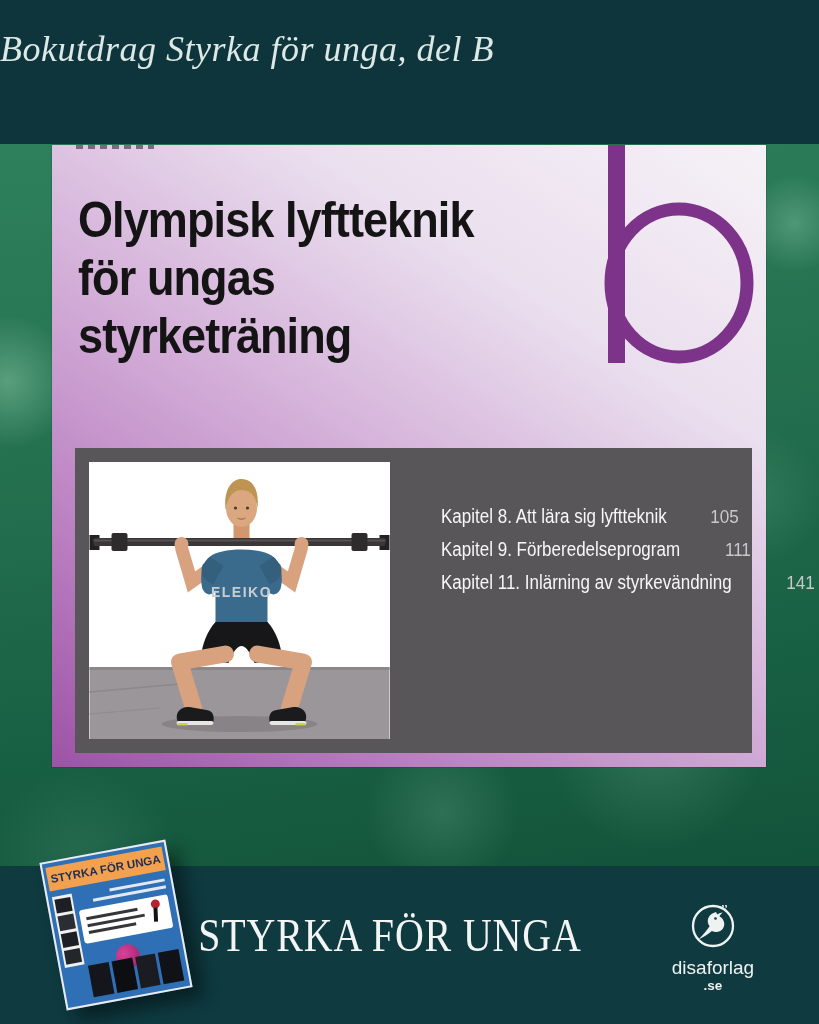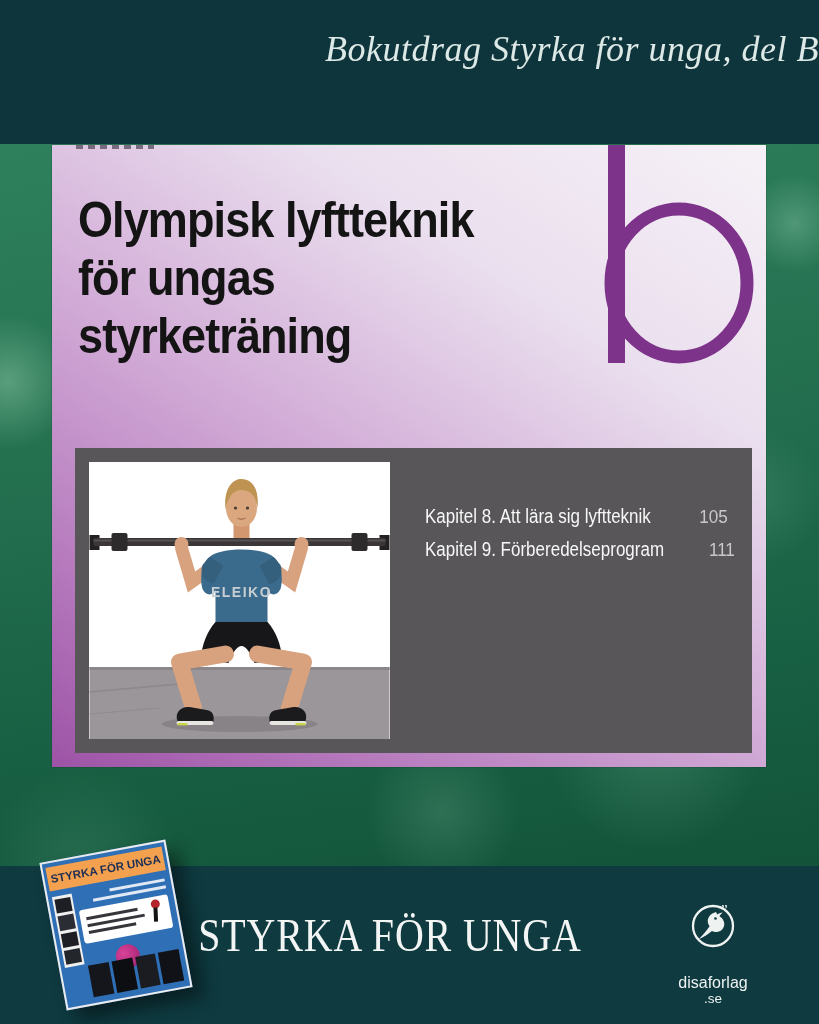--- a/index.html
+++ b/index.html
@@ -19,21 +19,21 @@
       radial-gradient(circle 100px at 92% 40%, rgba(150,210,180,.15), rgba(150,210,180,0) 70%),
       radial-gradient(circle 120px at 30% 58%, rgba(0,30,20,.14), rgba(0,30,20,0) 70%),
       linear-gradient(172deg,#2e805d 0%, #247150 32%, #186043 62%, #0e4a34 100%);
   }
   
   .header-band{
     position:absolute;left:0;top:0;width:819px;height:144px;
     background:#0f353c;
   }
   .header-title{
-    position:absolute;left:0;top:28px;width:100%;text-align:right;
+    position:absolute;left:0;top:28px;width:100%;text-align:left;
     font-family:"Liberation Serif", serif;font-style:italic;
     font-size:36px;color:#dde9e6;letter-spacing:.5px;
   }
   
   .card{
     position:absolute;left:52px;top:145px;width:714px;height:622px;
     background:linear-gradient(33deg,#9d53a6 0%,#b97fc0 22%,#d3aed8 46%,#eadfee 72%,#f6f1f7 100%);
     box-shadow:0 0 0 1px rgba(20,40,30,.15);
   }
   .cropped-remnant{
@@ -52,21 +52,21 @@
     background:#585659;
   }
   .photo{
     position:absolute;left:14px;top:14px;width:301px;height:277px;
     background:#ffffff;overflow:hidden;text-align:center;
   }
   .toc{
     position:absolute;left:350px;top:52px;width:303px;
   }
   .toc-row{
-    height:33px;display:flex;align-items:center;justify-content:space-between;
+    height:33px;display:flex;align-items:center;justify-content:space-between;margin-left:16px;
   }
   .toc-label{
     font-size:20px;color:#f7f7f7;white-space:nowrap;
     display:inline-block;transform:scaleX(.85);transform-origin:0 50%;
   }
   .toc-page{
     font-size:19px;color:#c9c8cb;
     display:inline-block;transform:scaleX(.9);transform-origin:100% 50%;
   }
   
@@ -116,22 +116,22 @@
   }
   .bc-thumbs{position:absolute;left:27px;right:5px;bottom:6px;height:32px;display:flex;gap:3px;}
   .bc-th{flex:1;background:#14161c;}
   .bc-th:nth-child(2){background:#0d0e12;}
   .bc-th:nth-child(3){background:#1a1c22;}
   .bc-th:nth-child(4){background:#101218;}
   
   .publisher{
     position:absolute;left:670px;top:34px;width:86px;text-align:center;color:#eef3f2;
   }
-  .pub-name{font-size:16px;line-height:1.1;margin-top:20px;}
-  .pub-tld{font-size:13.5px;line-height:1.1;}
+  .pub-name{font-size:19px;line-height:1.1;margin-top:4px;}
+  .pub-tld{font-size:13.5px;line-height:1.1;font-weight:bold;}
 </style>
 </head>
 <body>
 
 <div id="stage">
 
   <div class="bg-green"></div>
 
   <div class="header-band">
     <div class="header-title">Bokutdrag Styrka för unga, del B</div>
@@ -212,20 +212,24 @@
       </div>
 
       <div class="toc">
         <div class="toc-row">
           <span class="toc-label">Kapitel 8. Att lära sig lyftteknik</span>
           <span class="toc-page">105</span>
         </div>
         <div class="toc-row">
           <span class="toc-label">Kapitel 9. Förberedelseprogram</span>
           <span class="toc-page">111</span>
+        </div>
+        <div class="toc-row">
+          <span class="toc-label">Kapitel 11. Inlärning av styrkevändning</span>
+          <span class="toc-page">141</span>
         </div>
       </div>
     </div>
   </div>
 
   <div class="footer-band">
 
     <div class="book-thumb">
       <div class="bc-banner">STYRKA FÖR UNGA</div>
       <div class="bc-sub s1"></div>

